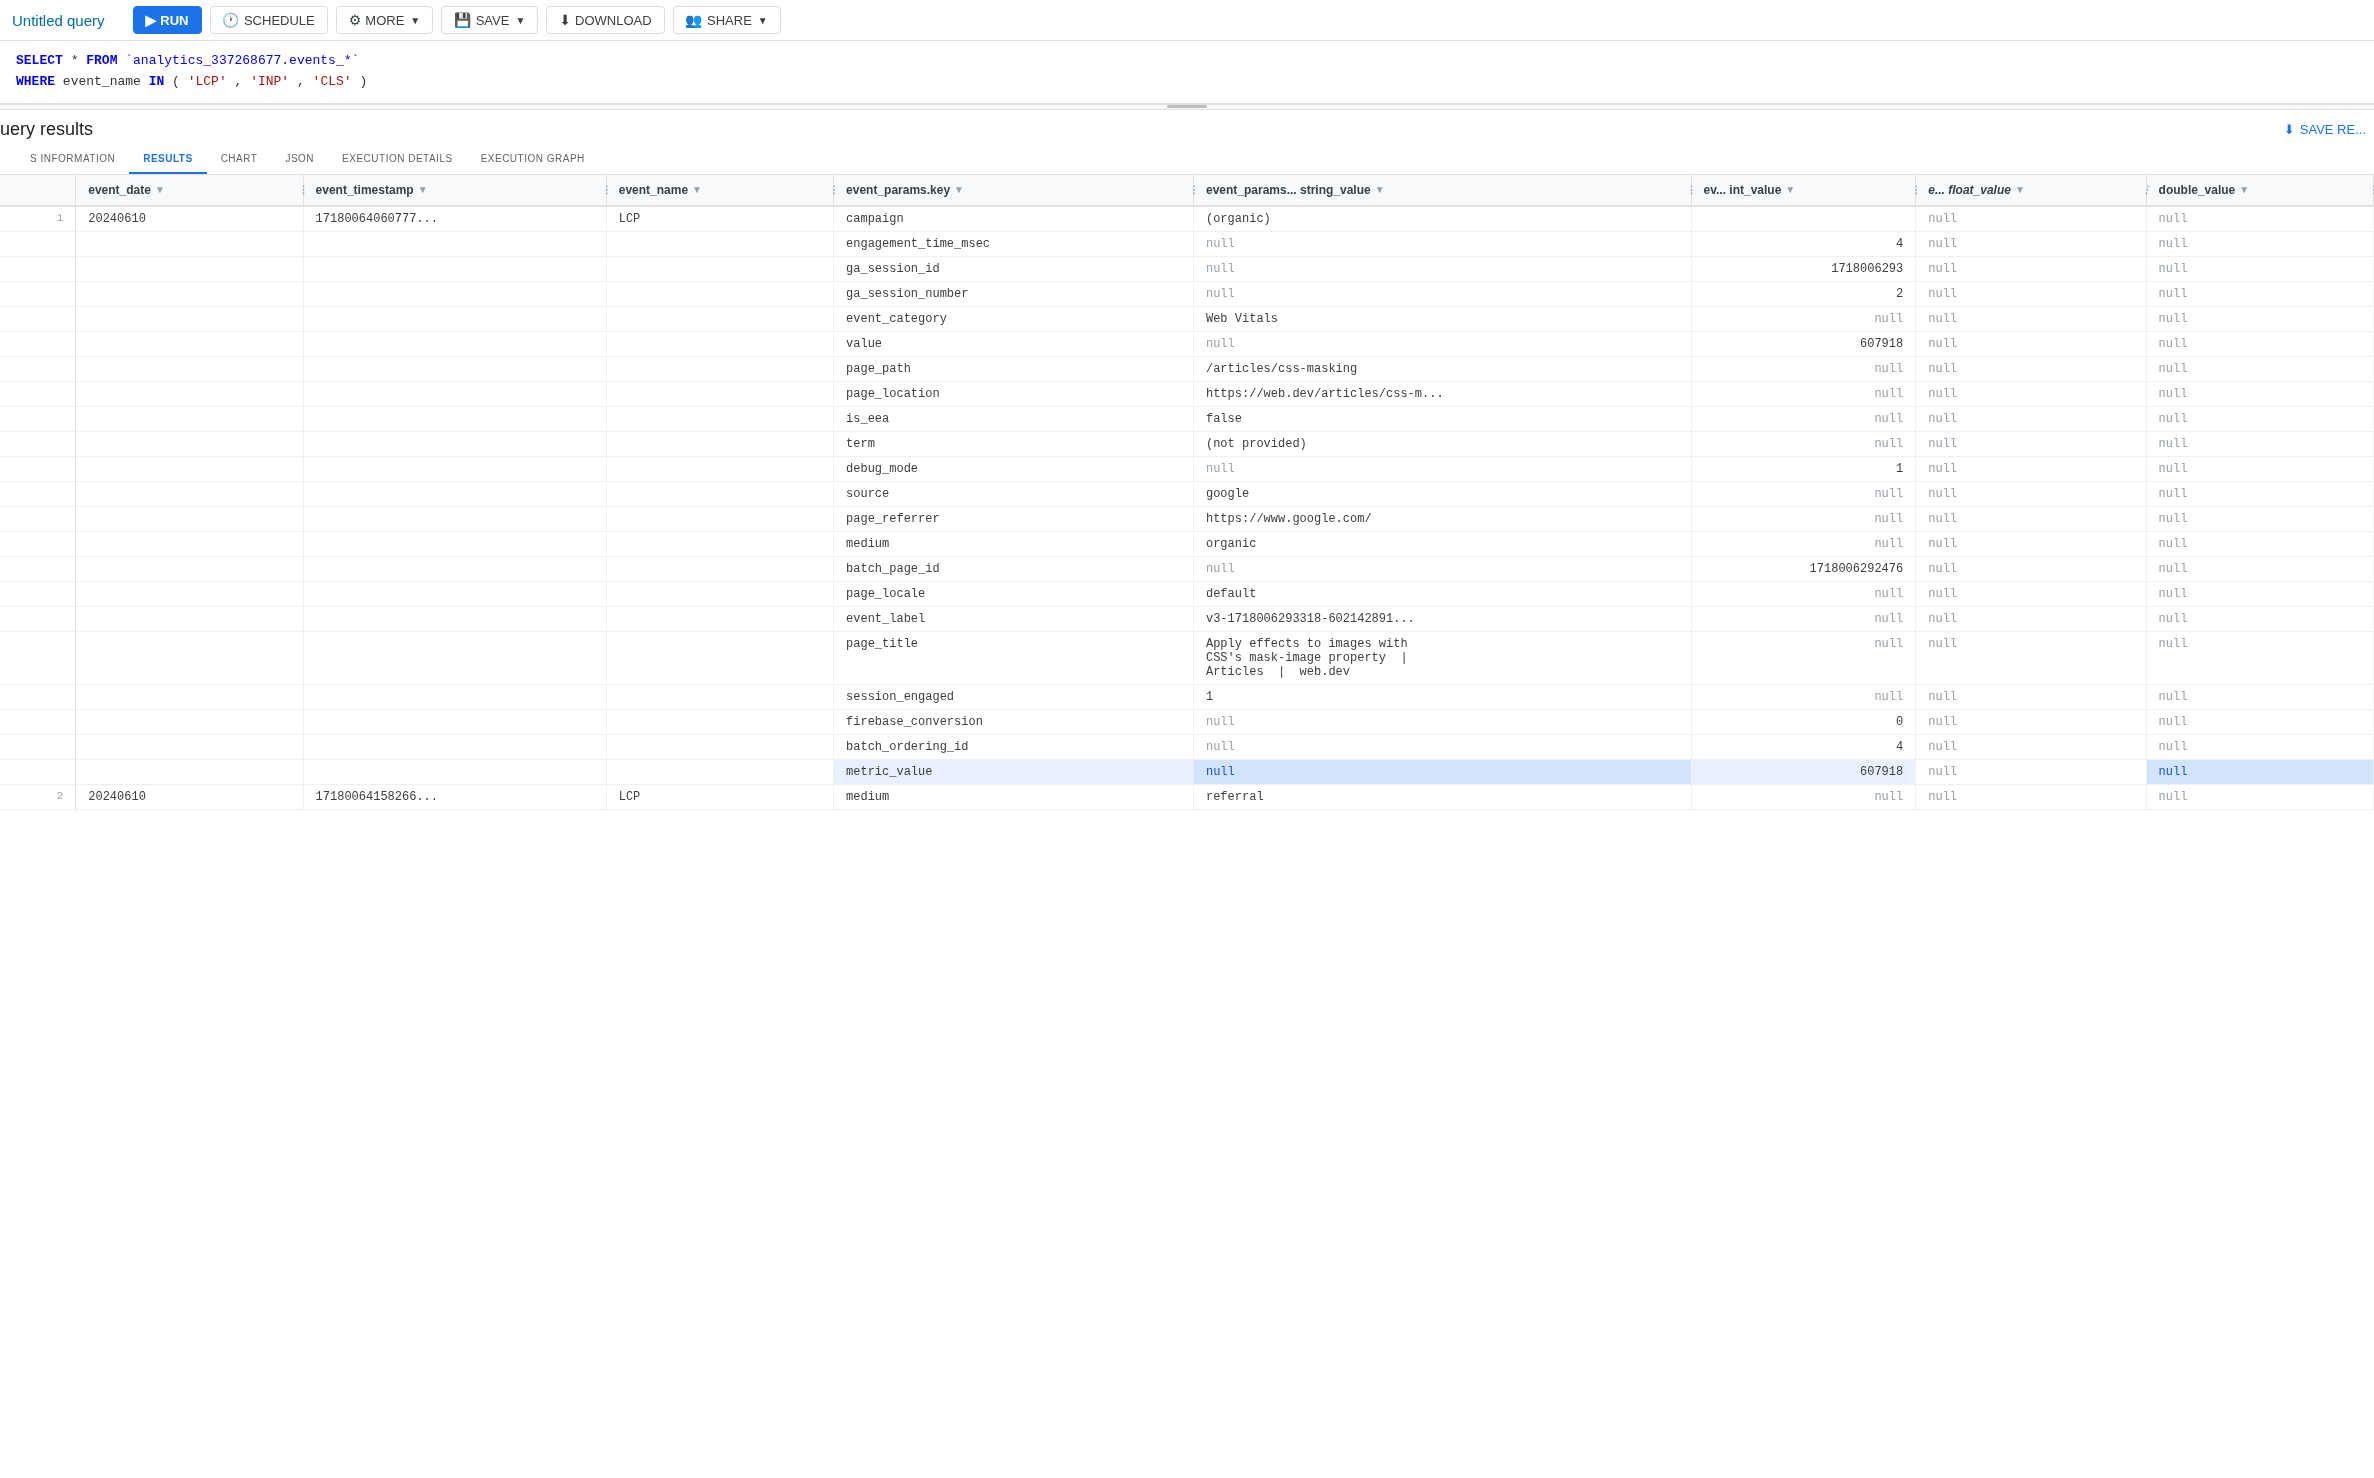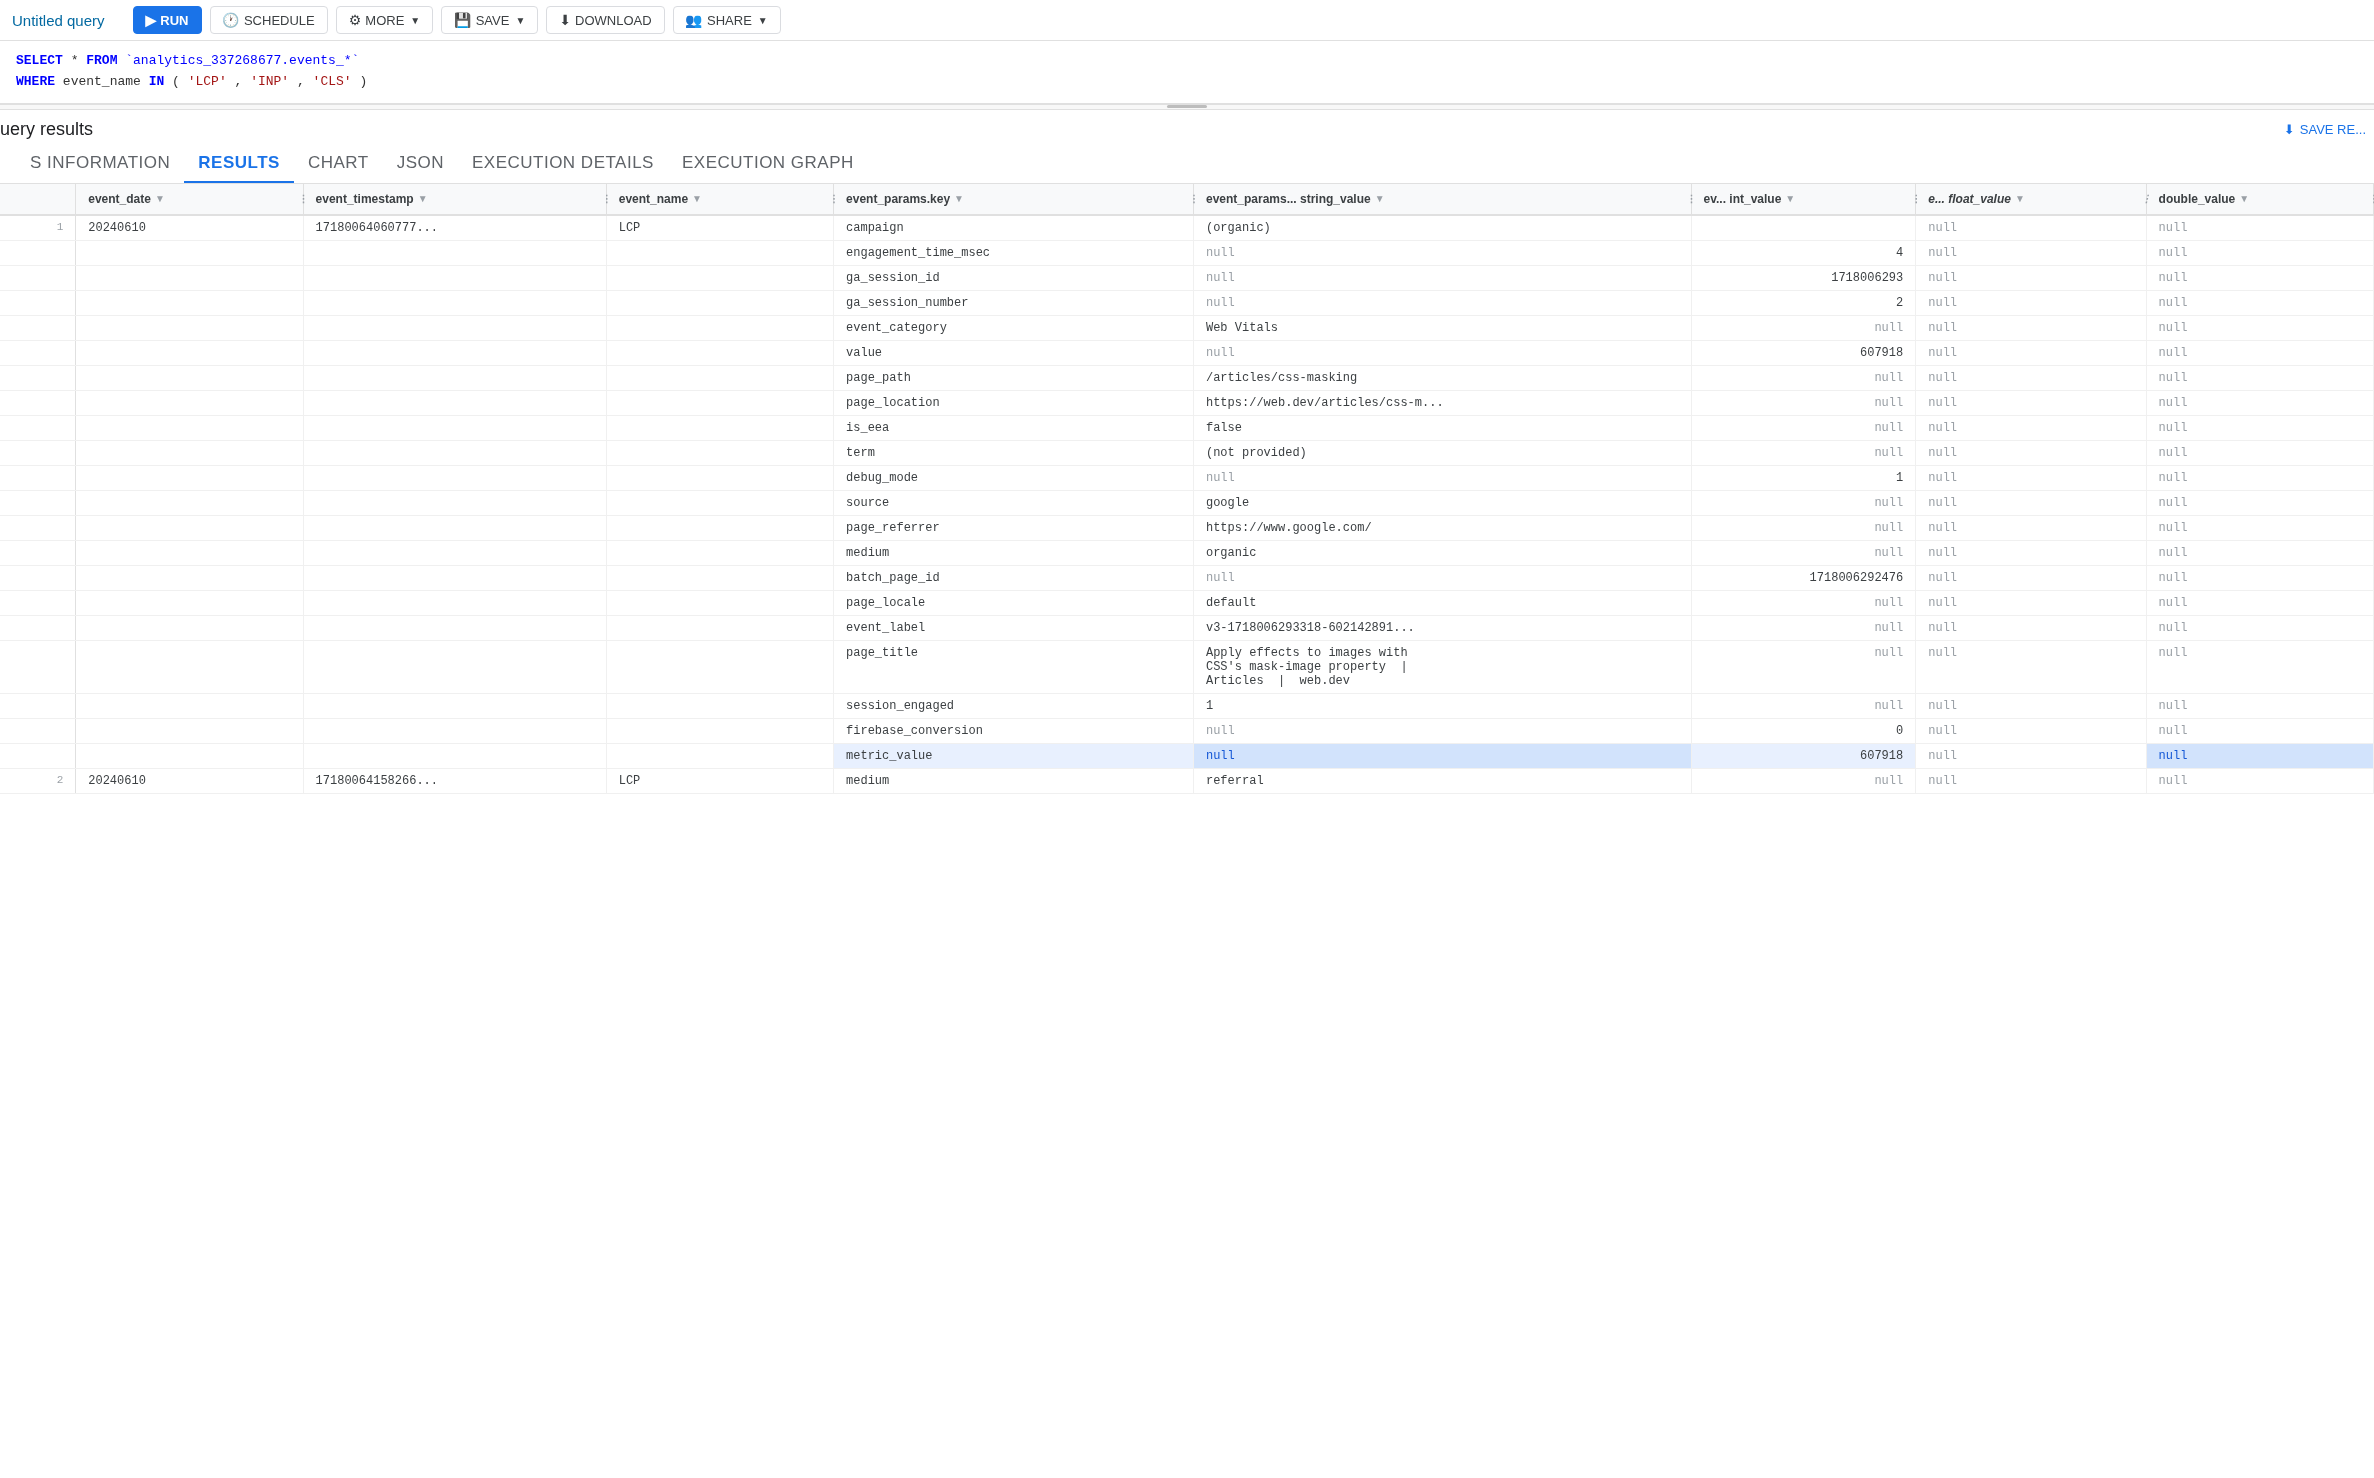--- a/index.html
+++ b/index.html
@@ -106,21 +106,21 @@
     
     .tabs {
       display: flex;
       align-items: center;
       border-bottom: 1px solid #e0e0e0;
       padding: 0 16px;
       margin-top: 4px;
     }
     .tab {
       padding: 8px 14px;
-      font-size: 17px;
+      font-size: 10px;
       cursor: pointer;
       color: #5f6368;
       border-bottom: 2px solid transparent;
       font-family: Arial, sans-serif;
       text-transform: uppercase;
       letter-spacing: 0.5px;
       white-space: nowrap;
     }
     .tab.active {
       color: #1a73e8;
@@ -569,20 +569,31 @@
             <td class="row-num"></td>
             <td></td>
             <td></td>
             <td></td>
             <td>firebase_conversion</td>
             <td class="null-val">null</td>
             <td class="num-val">0</td>
             <td class="null-val">null</td>
             <td class="null-val">null</td>
           </tr>
+          <tr>
+            <td class="row-num"></td>
+            <td></td>
+            <td></td>
+            <td></td>
+            <td>batch_ordering_id</td>
+            <td class="null-val">null</td>
+            <td class="num-val">4</td>
+            <td class="null-val">null</td>
+            <td class="null-val">null</td>
+          </tr>
           <tr class="highlighted">
             <td class="row-num"></td>
             <td></td>
             <td></td>
             <td></td>
             <td class="highlight-row">metric_value</td>
             <td class="highlight-blue">null</td>
             <td class="highlight-row num-val" style="text-align: right;">607918</td>
             <td class="null-val">null</td>
             <td class="highlight-blue">null</td>

